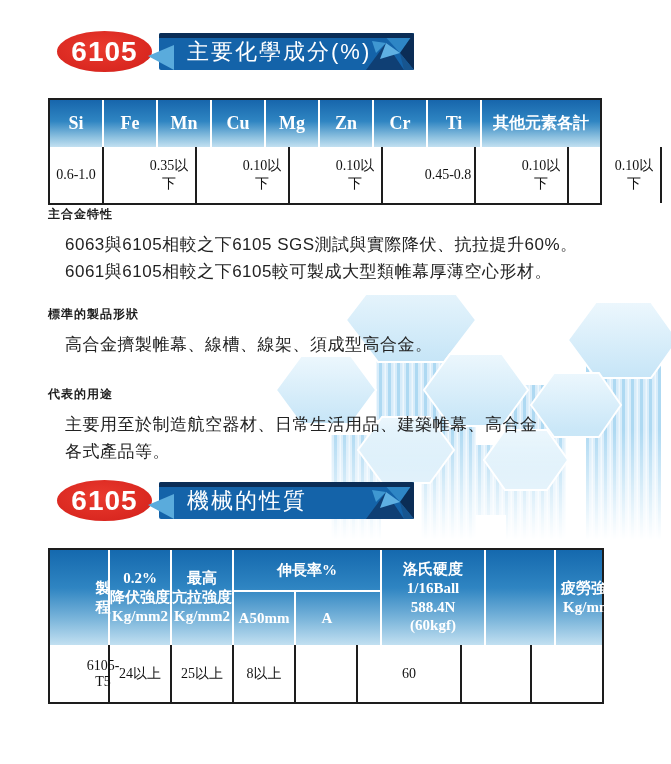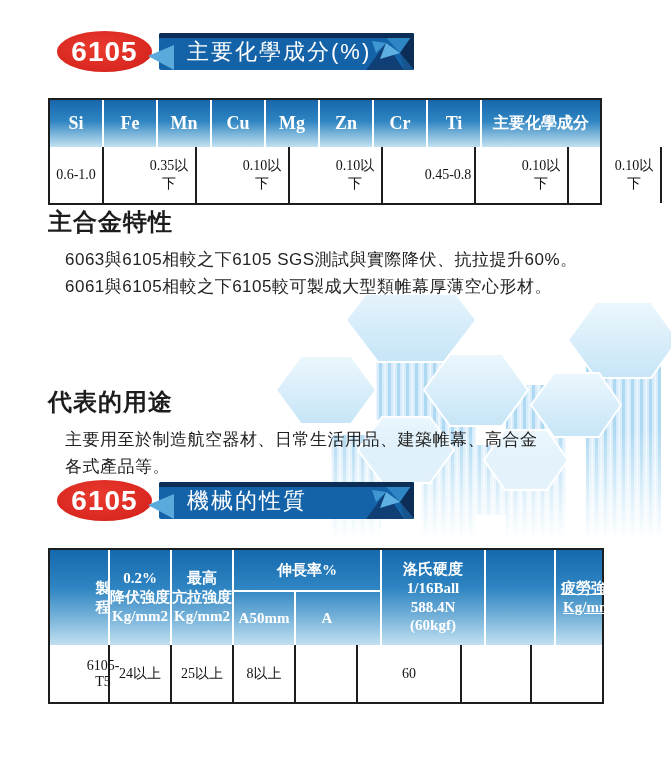--- a/index.html
+++ b/index.html
@@ -46,31 +46,31 @@
   .t1 .hcell.cjk{font-size:16px;}
   .t1 .body{height:56px;gap:39px;}
   .w54{width:54px;flex:none;} .w118{width:118px;flex:none;}
 
   .t2{top:548px;width:552px;}
   .t2 .head{height:95px;
      background:linear-gradient(180deg,#1569ae 0%,#2f85c2 40%,#79b4da 72%,#c2e0f1 100%);}
   .t2 .hcell{font-size:15px;line-height:1.25;white-space:pre-line;}
   .t2 .body{height:57px;justify-content:center;}
   .w60{width:60px;flex:none;padding-left:48px;} .w62{width:62px;flex:none;}
-  .w104{width:104px;flex:none;} .w70{width:70px;flex:none;text-decoration:underline;} .w124{width:148px;flex:none;}
+  .w104{width:104px;flex:none;} .w70{width:70px;flex:none;} .w124{width:148px;flex:none;}
   .egroup{display:flex;flex-direction:column;border-right:2px solid #fff;
           box-sizing:border-box;}
   .etop{height:42px;border-bottom:2px solid #fff;}
   .erow{display:flex;flex:1;}
   .erow .hcell{height:100%;}
 
   
   .sec{position:absolute;left:48px;z-index:2;}
   .sec-features{top:206px;} .sec-shapes{top:306px;} .sec-uses{top:386px;}
-  .sec h2{margin:0 0 8px 0;font-size:24px;font-weight:bold;color:#1c1c1c;
+  .sec h2{margin:0 0 8px 0;font-size:12px;font-weight:bold;color:#1c1c1c;
           letter-spacing:1px;}
   .sec p{margin:0;padding-left:17px;font-size:17px;line-height:27px;color:#222;
          letter-spacing:0.5px;white-space:nowrap;}
 </style>
 </head>
 <body>
 
 <div class="page">
 
   <svg class="watermark" width="400" height="245" viewBox="0 0 400 245">
@@ -130,41 +130,45 @@
   <div class="tbl t1">
     <div class="row head">
       <div class="cell hcell w54">Si</div>
       <div class="cell hcell w54">Fe</div>
       <div class="cell hcell w54">Mn</div>
       <div class="cell hcell w54">Cu</div>
       <div class="cell hcell w54">Mg</div>
       <div class="cell hcell w54">Zn</div>
       <div class="cell hcell w54">Cr</div>
       <div class="cell hcell w54">Ti</div>
-      <div class="cell hcell cjk w118">主要化學成分</div>
+      <div class="cell hcell cjk w118">其他元素各計</div>
     </div>
     <div class="row body">
       <div class="cell bcell w54">0.6-1.0</div>
       <div class="cell bcell w54">0.35以下</div>
       <div class="cell bcell w54">0.10以下</div>
       <div class="cell bcell w54">0.10以下</div>
       <div class="cell bcell w54">0.45-0.8</div>
       <div class="cell bcell w54">0.10以下</div>
       <div class="cell bcell w54">0.10以下</div>
       <div class="cell bcell w54">0.10以下</div>
       <div class="cell bcell w118" style="font-size:10px;">餘額</div>
     </div>
   </div>
 
   <section class="sec sec-features">
     <h2>主合金特性</h2>
     <p>6063與6105相較之下6105 SGS測試與實際降伏、抗拉提升60%。</p>
     <p>6061與6105相較之下6105較可製成大型類帷幕厚薄空心形材。</p>
   </section>
 
+  <section class="sec sec-shapes">
+    <h2>標準的製品形狀</h2>
+    <p>高合金擠製帷幕、線槽、線架、須成型高合金。</p>
+  </section>
 
   <section class="sec sec-uses">
     <h2>代表的用途</h2>
     <p>主要用至於制造航空器材、日常生活用品、建築帷幕、高合金</p>
     <p>各式產品等。</p>
   </section>
 
   <div class="hdr hdr2">
     <div class="oval">
       <span>6105</span>

